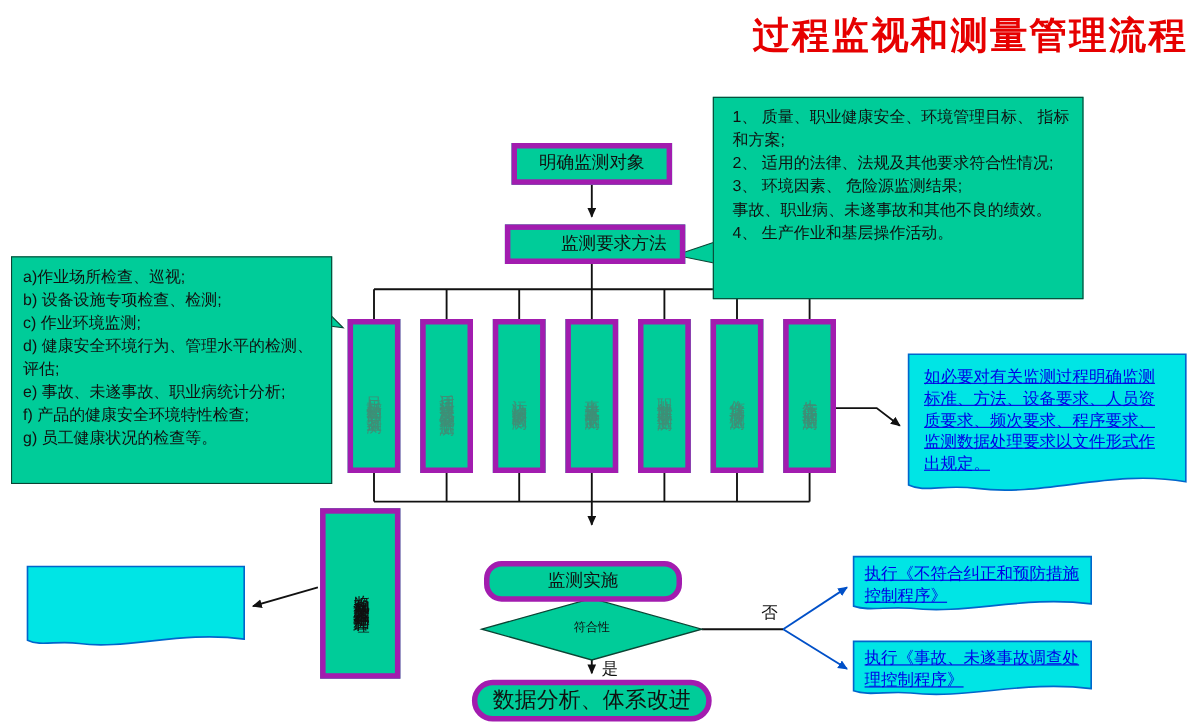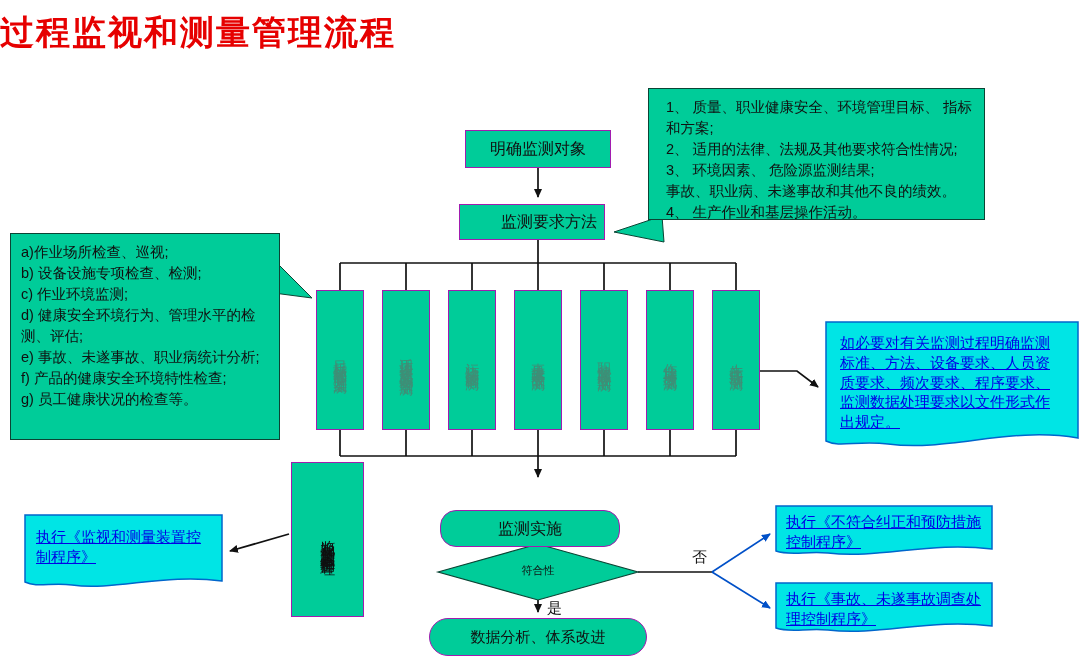--- a/index.html
+++ b/index.html
@@ -1,24 +1,24 @@
 <!DOCTYPE html>
 <html><head>
 <meta charset="utf-8">
 <style>
   html,body{margin:0;padding:0;background:#fff;}
   .stage{position:relative;width:1080px;height:662px;background:#ffffff;overflow:hidden;
          font-family:"Liberation Sans","DejaVu Sans",sans-serif;}
-  .title{position:absolute;left:0;top:10px;width:100%;text-align:left;
+  .title{position:absolute;left:0;top:10px;width:100%;text-align:right;
          font-size:34px;font-weight:bold;color:#e60000;letter-spacing:2px;}
   svg.layer{position:absolute;left:0;top:0;}
-  .box{position:absolute;background:#00cc99;border:1px solid #a21caf;box-sizing:border-box;
+  .box{position:absolute;background:#00cc99;border:5px solid #a21caf;box-sizing:border-box;
        display:flex;align-items:center;justify-content:center;
        font-size:16px;color:#101010;text-align:center;line-height:1.2;}
-  .stadium{border-radius:19px;font-size:15px;}
+  .stadium{border-radius:19px;font-size:20px;}
   .col{writing-mode:vertical-lr;text-orientation:upright;font-size:14px;color:#3f8f77;
        letter-spacing:2px;line-height:1.25;padding:19px 2px;}
   .vbox{writing-mode:vertical-lr;text-orientation:upright;font-size:15px;color:#101010;
         letter-spacing:2px;line-height:1.35;padding:25px 6px;}
   .callout{position:absolute;background:#00cc99;border:1px solid #0b4434;box-sizing:border-box;
            font-size:14.5px;color:#101010;padding:8px 10px;line-height:1.45;white-space:pre-line;}
   .doctext{position:absolute;color:#0000e6;font-size:15px;line-height:1.32;text-decoration:underline;}
   .lbl{position:absolute;font-size:15px;color:#111;}
   .dtext{position:absolute;font-size:11px;color:#101010;text-align:center;}
 </style>
@@ -79,53 +79,52 @@
     <g fill="#00e5e5" stroke="#0066cc" stroke-width="1.5">
       <path d="M826,322 L1078,322 L1078,438 C1010,426 950,452 888,444 C858,440 840,448 826,441 Z"></path>
       <path d="M25,515 L222,515 L222,581 C165,573 115,591 72,585 C52,582 37,588 25,582 Z"></path>
       <path d="M776,506 L992,506 L992,549 C930,541 880,559 828,553 C806,551 790,556 776,551 Z"></path>
       <path d="M776,583 L992,583 L992,626 C930,618 880,636 828,630 C806,628 790,633 776,628 Z"></path>
     </g>
 
     <polygon points="438,572 538,544 638,572 538,600" fill="#00cc99" stroke="#0b4434" stroke-width="1.2"></polygon>
   </svg>
 
-  <div class="callout" style="left:648px;top:88px;width:337px;height:132px;padding-left:17px;">1、 质量、职业健康安全、环境管理目标、 指标
+  <div class="callout" style="left:648px;top:88px;width:337px;height:184px;padding-left:17px;">1、 质量、职业健康安全、环境管理目标、 指标
 和方案;
 2、 适用的法律、法规及其他要求符合性情况;
 3、 环境因素、 危险源监测结果;
 事故、职业病、未遂事故和其他不良的绩效。
 4、 生产作业和基层操作活动。</div>
-  <div class="callout" style="left:10px;top:233px;width:270px;height:207px;">a)作业场所检查、巡视;
+  <div class="callout" style="left:10px;top:233px;width:292px;height:207px;">a)作业场所检查、巡视;
 b) 设备设施专项检查、检测;
 c) 作业环境监测;
 d) 健康安全环境行为、管理水平的检测、评估;
 e) 事故、未遂事故、职业病统计分析;
 f) 产品的健康安全环境特性检查;
 g) 员工健康状况的检查等。</div>
 
   <div class="box" style="left:465px;top:130px;width:146px;height:38px;">明确监测对象</div>
-  <div class="box" style="left:459px;top:204px;width:146px;height:36px;padding-left:34px;">监测要求方法</div>
+  <div class="box" style="left:459px;top:204px;width:164px;height:36px;padding-left:34px;">监测要求方法</div>
 
   <div class="box col" style="left:316px;top:290px;width:48px;height:140px;">目标指标和管理方案监测</div>
   <div class="box col" style="left:382px;top:290px;width:48px;height:140px;">适用法律法规及其他要求监测</div>
   <div class="box col" style="left:448px;top:290px;width:48px;height:140px;">污染物排放的检测</div>
   <div class="box col" style="left:514px;top:290px;width:48px;height:140px;">事故未遂事故监测</div>
   <div class="box col" style="left:580px;top:290px;width:48px;height:140px;">职业健康职业病监测</div>
   <div class="box col" style="left:646px;top:290px;width:48px;height:140px;">作业场所环境监测</div>
   <div class="box col" style="left:712px;top:290px;width:48px;height:140px;">生产作业活动监测</div>
 
   <div class="box vbox" style="left:291px;top:462px;width:73px;height:155px;">监视和测量装置维护和管理</div>
   <div class="box" style="left:440px;top:510px;width:180px;height:37px;border-radius:16px;">监测实施</div>
 
   <div class="dtext" style="left:488px;top:563px;width:100px;">符合性</div>
 
   <div class="lbl" style="left:692px;top:548px;">否</div>
   <div class="lbl" style="left:547px;top:599px;">是</div>
 
   <div class="box stadium" style="left:429px;top:618px;width:218px;height:38px;">数据分析、体系改进</div>
 
   <div class="doctext" style="left:840px;top:333px;width:212px;">如必要对有关监测过程明确监测标准、方法、设备要求、人员资质要求、频次要求、程序要求、监测数据处理要求以文件形式作出规定。</div>
-  <div class="doctext" style="left:36px;top:527px;width:172px;">执行《监视和测量装置控制程序》</div>
   <div class="doctext" style="left:786px;top:512px;width:198px;">执行《不符合纠正和预防措施控制程序》</div>
   <div class="doctext" style="left:786px;top:589px;width:198px;">执行《事故、未遂事故调查处理控制程序》</div>
 
 </div>
 
 </body></html>

